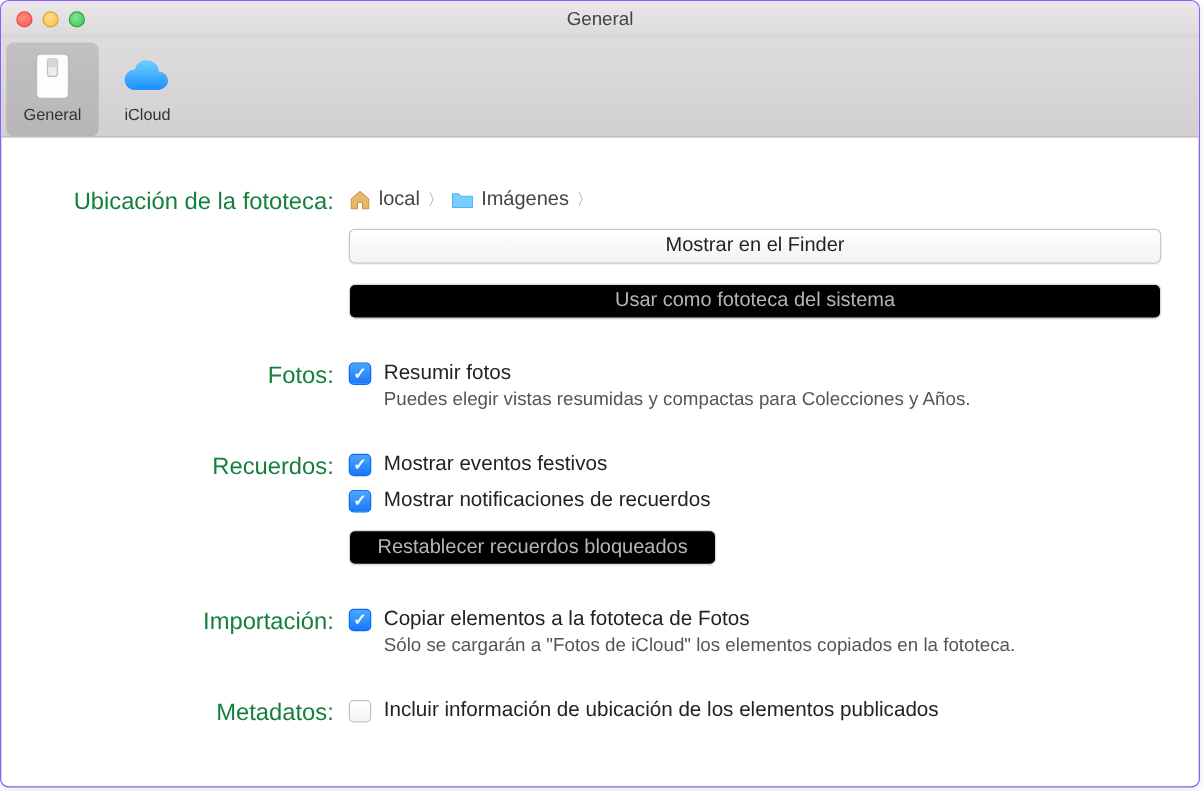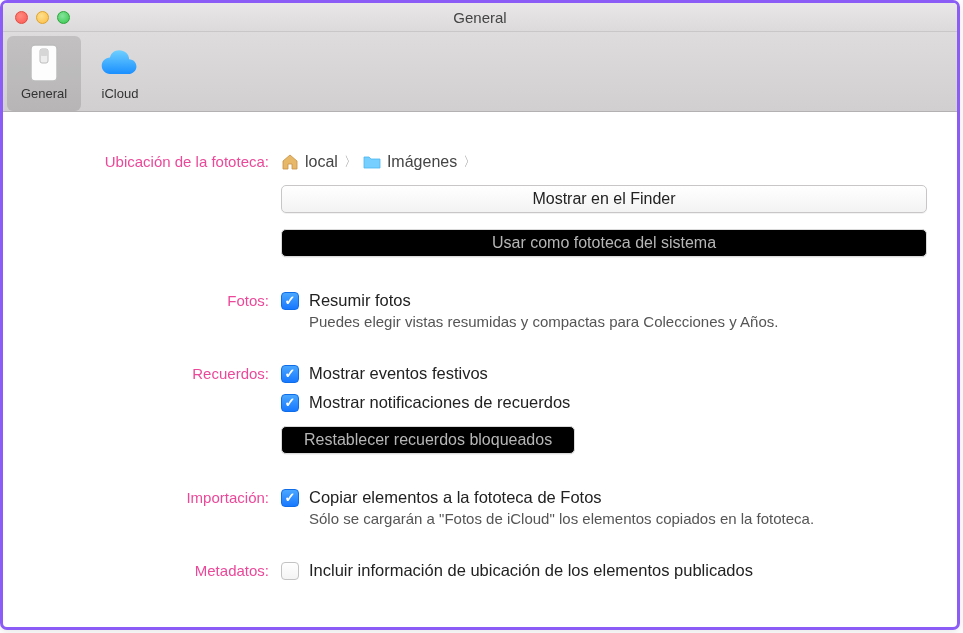--- a/index.html
+++ b/index.html
@@ -8,21 +8,21 @@
       font-size: 15px;
       color: #333;
       background: #fff;
       width: 963px;
       height: 633px;
       overflow: hidden;
     }
     .window {
       width: 960px;
       height: 630px;
-      border: 3px solid #8b5cf6;
+      border: 1px solid #8b5cf6;
       border-radius: 7px;
       background: #fff;
       box-shadow: 0 2px 8px rgba(0,0,0,0.1);
       overflow: hidden;
       position: relative;
     }
     .titlebar {
       height: 29px;
       background: linear-gradient(#e9e7e8, #dcdadb);
       border-bottom: 1px solid #c9c7c8;
@@ -72,22 +72,22 @@
       padding: 40px 30px 30px 30px;
     }
     .row {
       display: flex;
       margin-bottom: 6px;
     }
     .row-label {
       width: 248px;
       text-align: right;
       padding-right: 12px;
-      color: #ec4899;
-      font-size: 15px;
+      color: #15803d;
+      font-size: 19px;
       padding-top: 1px;
     }
     .row-body {
       flex: 1;
     }
     .section-gap { height: 28px; }
     .mini-gap { height: 10px; }
 
     .breadcrumb {
       display: flex; align-items: flex-start; gap: 6px;

